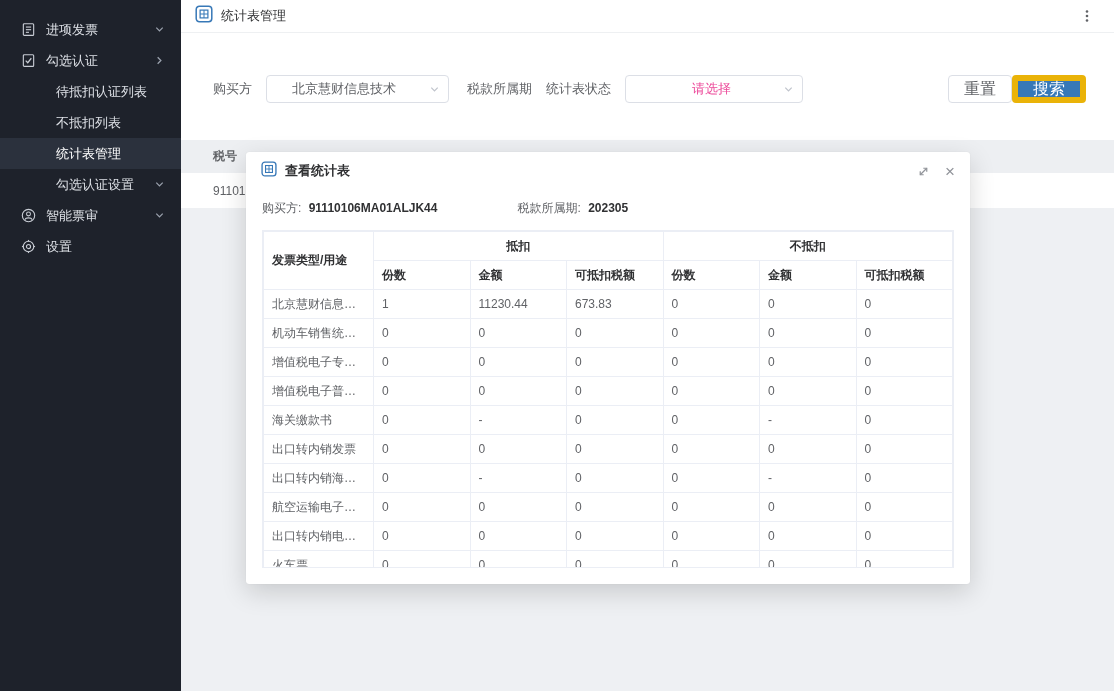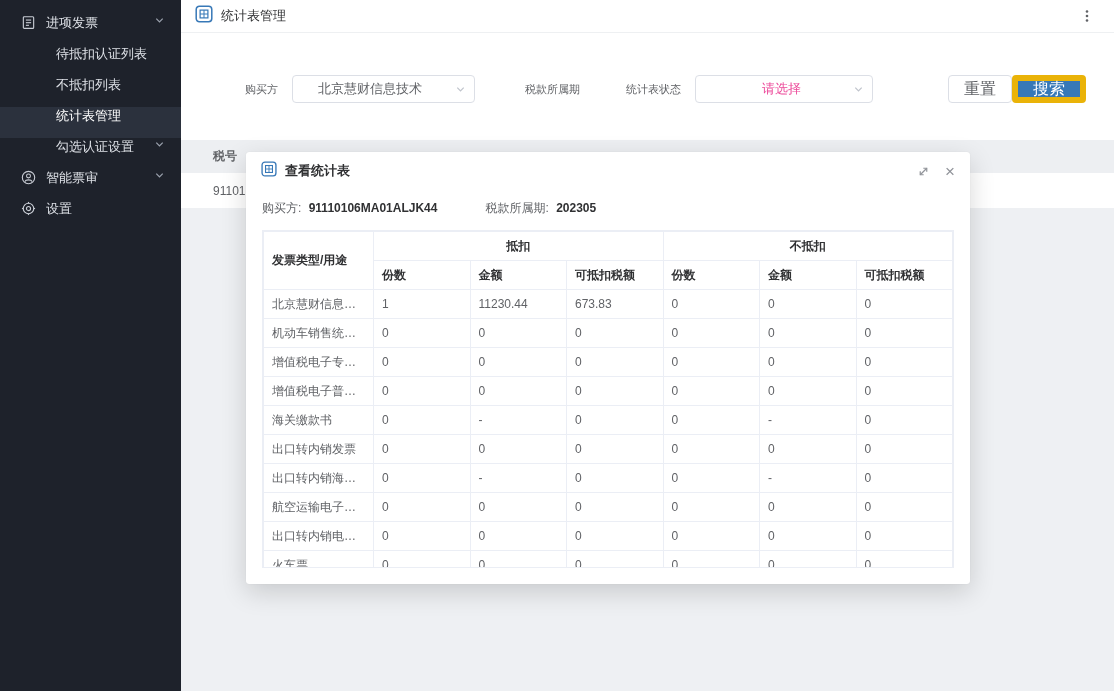--- a/index.html
+++ b/index.html
@@ -2,38 +2,38 @@
 <html><head>
 <meta charset="utf-8">
 <style>
   * { margin:0; padding:0; box-sizing:border-box; }
   html,body { width:1114px; height:691px; overflow:hidden;
     font-family:"Liberation Sans","DejaVu Sans",sans-serif; background:#eef0f3; }
   .app { position:relative; width:1114px; height:691px; display:flex; background:#eef0f3; }
 
   
   .sidebar { width:181px; height:100%; background:#1e222b; flex:none; padding-top:14px; }
-  .side-item { display:flex; align-items:flex-start; height:31px; color:#dde0e6; font-size:13px;
+  .side-item { display:flex; align-items:center; height:31px; color:#dde0e6; font-size:13px;
     cursor:pointer; padding:0 16px 0 20px; }
   .side-item .s-icon { width:16px; height:16px; margin-right:10px; display:flex;
     align-items:center; justify-content:center; flex:none; }
   .side-item .s-label { flex:1; white-space:nowrap; overflow:hidden; }
   .side-item .chev { width:12px; height:12px; display:flex; align-items:center; justify-content:center; flex:none; }
   .side-item.sub { padding-left:56px; }
   .side-item.active { background:#2b313d; color:#ffffff; }
 
   
   .main { flex:1; display:flex; flex-direction:column; min-width:0; }
   .topbar { height:33px; background:#fff; display:flex; align-items:center;
     padding:0 20px 0 14px; border-bottom:1px solid #eef0f2; flex:none; }
   .topbar-title { font-size:13px; color:#303133; margin-left:8px; }
   .kebab { margin-left:auto; cursor:pointer; display:flex; align-items:center; }
 
   .filter-panel { background:#fff; padding:42px 28px 37px 32px; display:flex; align-items:center; flex:none; }
-  .f-label { font-size:11px; color:#606266; margin-right:14px; white-space:nowrap;margin-left:32px; }
+  .f-label { font-size:13px; color:#606266; margin-right:14px; white-space:nowrap; }
   .select-box { height:28px; border:1px solid #dcdfe6; border-radius:4px; background:#fff;
     display:flex; align-items:center; font-size:13px; color:#606266; cursor:pointer; }
   .buyer-select { width:183px; margin-right:18px;gap:8px; }
   .buyer-select .sel-text { flex:1; text-align:center; white-space:nowrap; overflow:hidden; }
   .sel-chev { margin-right:8px; display:flex; align-items:center; }
   .period-box { width:165px; margin-right:14px; }
   .month-input { border:none; outline:none; flex:1; min-width:0; font-size:13px; color:#606266;
     padding-left:14px; background:transparent; font-family:inherit; }
   .month-input::placeholder { color:#c0c4cc; }
   .cal-icon { margin-right:9px; display:flex; align-items:center; }
@@ -51,21 +51,21 @@
 
   
   .modal { position:absolute; left:246px; top:152px; width:724px; height:432px; background:#fff;
     border-radius:3px; z-index:10;
     box-shadow:0 8px 26px rgba(0,0,0,0.16), 0 0 1px rgba(0,0,0,0.12); }
   .modal-header { height:38px; display:flex; align-items:center; padding:0 15px; }
   .modal-title { font-size:13px; font-weight:700; color:#303133; margin-left:8px; }
   .modal-tools { margin-left:auto; display:flex; align-items:center; gap:15px; }
   .m-expand, .m-close { cursor:pointer; display:flex; align-items:center; }
   .m-close { font-size:17px; line-height:1; color:#909399; }
-  .modal-info { display:flex; padding:10px 16px 0; font-size:12px; color:#606266; align-items:flex-end; }
+  .modal-info { display:flex; padding:10px 16px 0; font-size:12px; color:#606266; align-items:flex-end;gap:32px; }
   .modal-info .i-val { color:#303133; font-weight:700; margin-left:4px; }
   .info-item + .info-item { margin-left:48px; }
 
   .table-wrap { margin:13px 16px 0; border:1px solid #ebeef5; height:338px; overflow:hidden; }
   table.stats { width:100%; border-collapse:collapse; font-size:12px; table-layout:fixed; }
   .stats th, .stats td { border:1px solid #ebeef5; height:29px; padding:0 8px; text-align:left;
     white-space:nowrap; overflow:hidden; text-overflow:ellipsis; }
   .stats td { color:#606266; }
   .stats th { color:#303133; font-weight:600; }
   .stats th.group { text-align:center; }
@@ -88,20 +88,34 @@
           </svg>
       </span>
       <span class="s-label">进项发票</span>
       <span class="chev">
         <svg width="11" height="11" viewBox="0 0 12 12">
             <polyline points="2.5,4 6,7.5 9.5,4" fill="none" stroke="#9aa1ad" stroke-width="1.4"></polyline>
           </svg>
       </span>
     </div>
 
+    <div class="side-item">
+      <span class="s-icon">
+        <svg width="15" height="15" viewBox="0 0 16 16">
+            <rect x="2.5" y="1.8" width="11" height="12.4" rx="1" fill="none" stroke="#c8ccd4" stroke-width="1.2"></rect>
+            <polyline points="5,8.2 7.2,10.4 11,5.6" fill="none" stroke="#c8ccd4" stroke-width="1.3"></polyline>
+          </svg>
+      </span>
+      <span class="s-label">勾选认证</span>
+      <span class="chev">
+        <svg width="11" height="11" viewBox="0 0 12 12">
+            <polyline points="4,2.5 7.5,6 4,9.5" fill="none" stroke="#9aa1ad" stroke-width="1.4"></polyline>
+          </svg>
+      </span>
+    </div>
 
     <div class="side-item sub">
       <span class="s-label">待抵扣认证列表</span>
     </div>
 
 
     <div class="side-item sub">
       <span class="s-label">不抵扣列表</span>
     </div>
 

